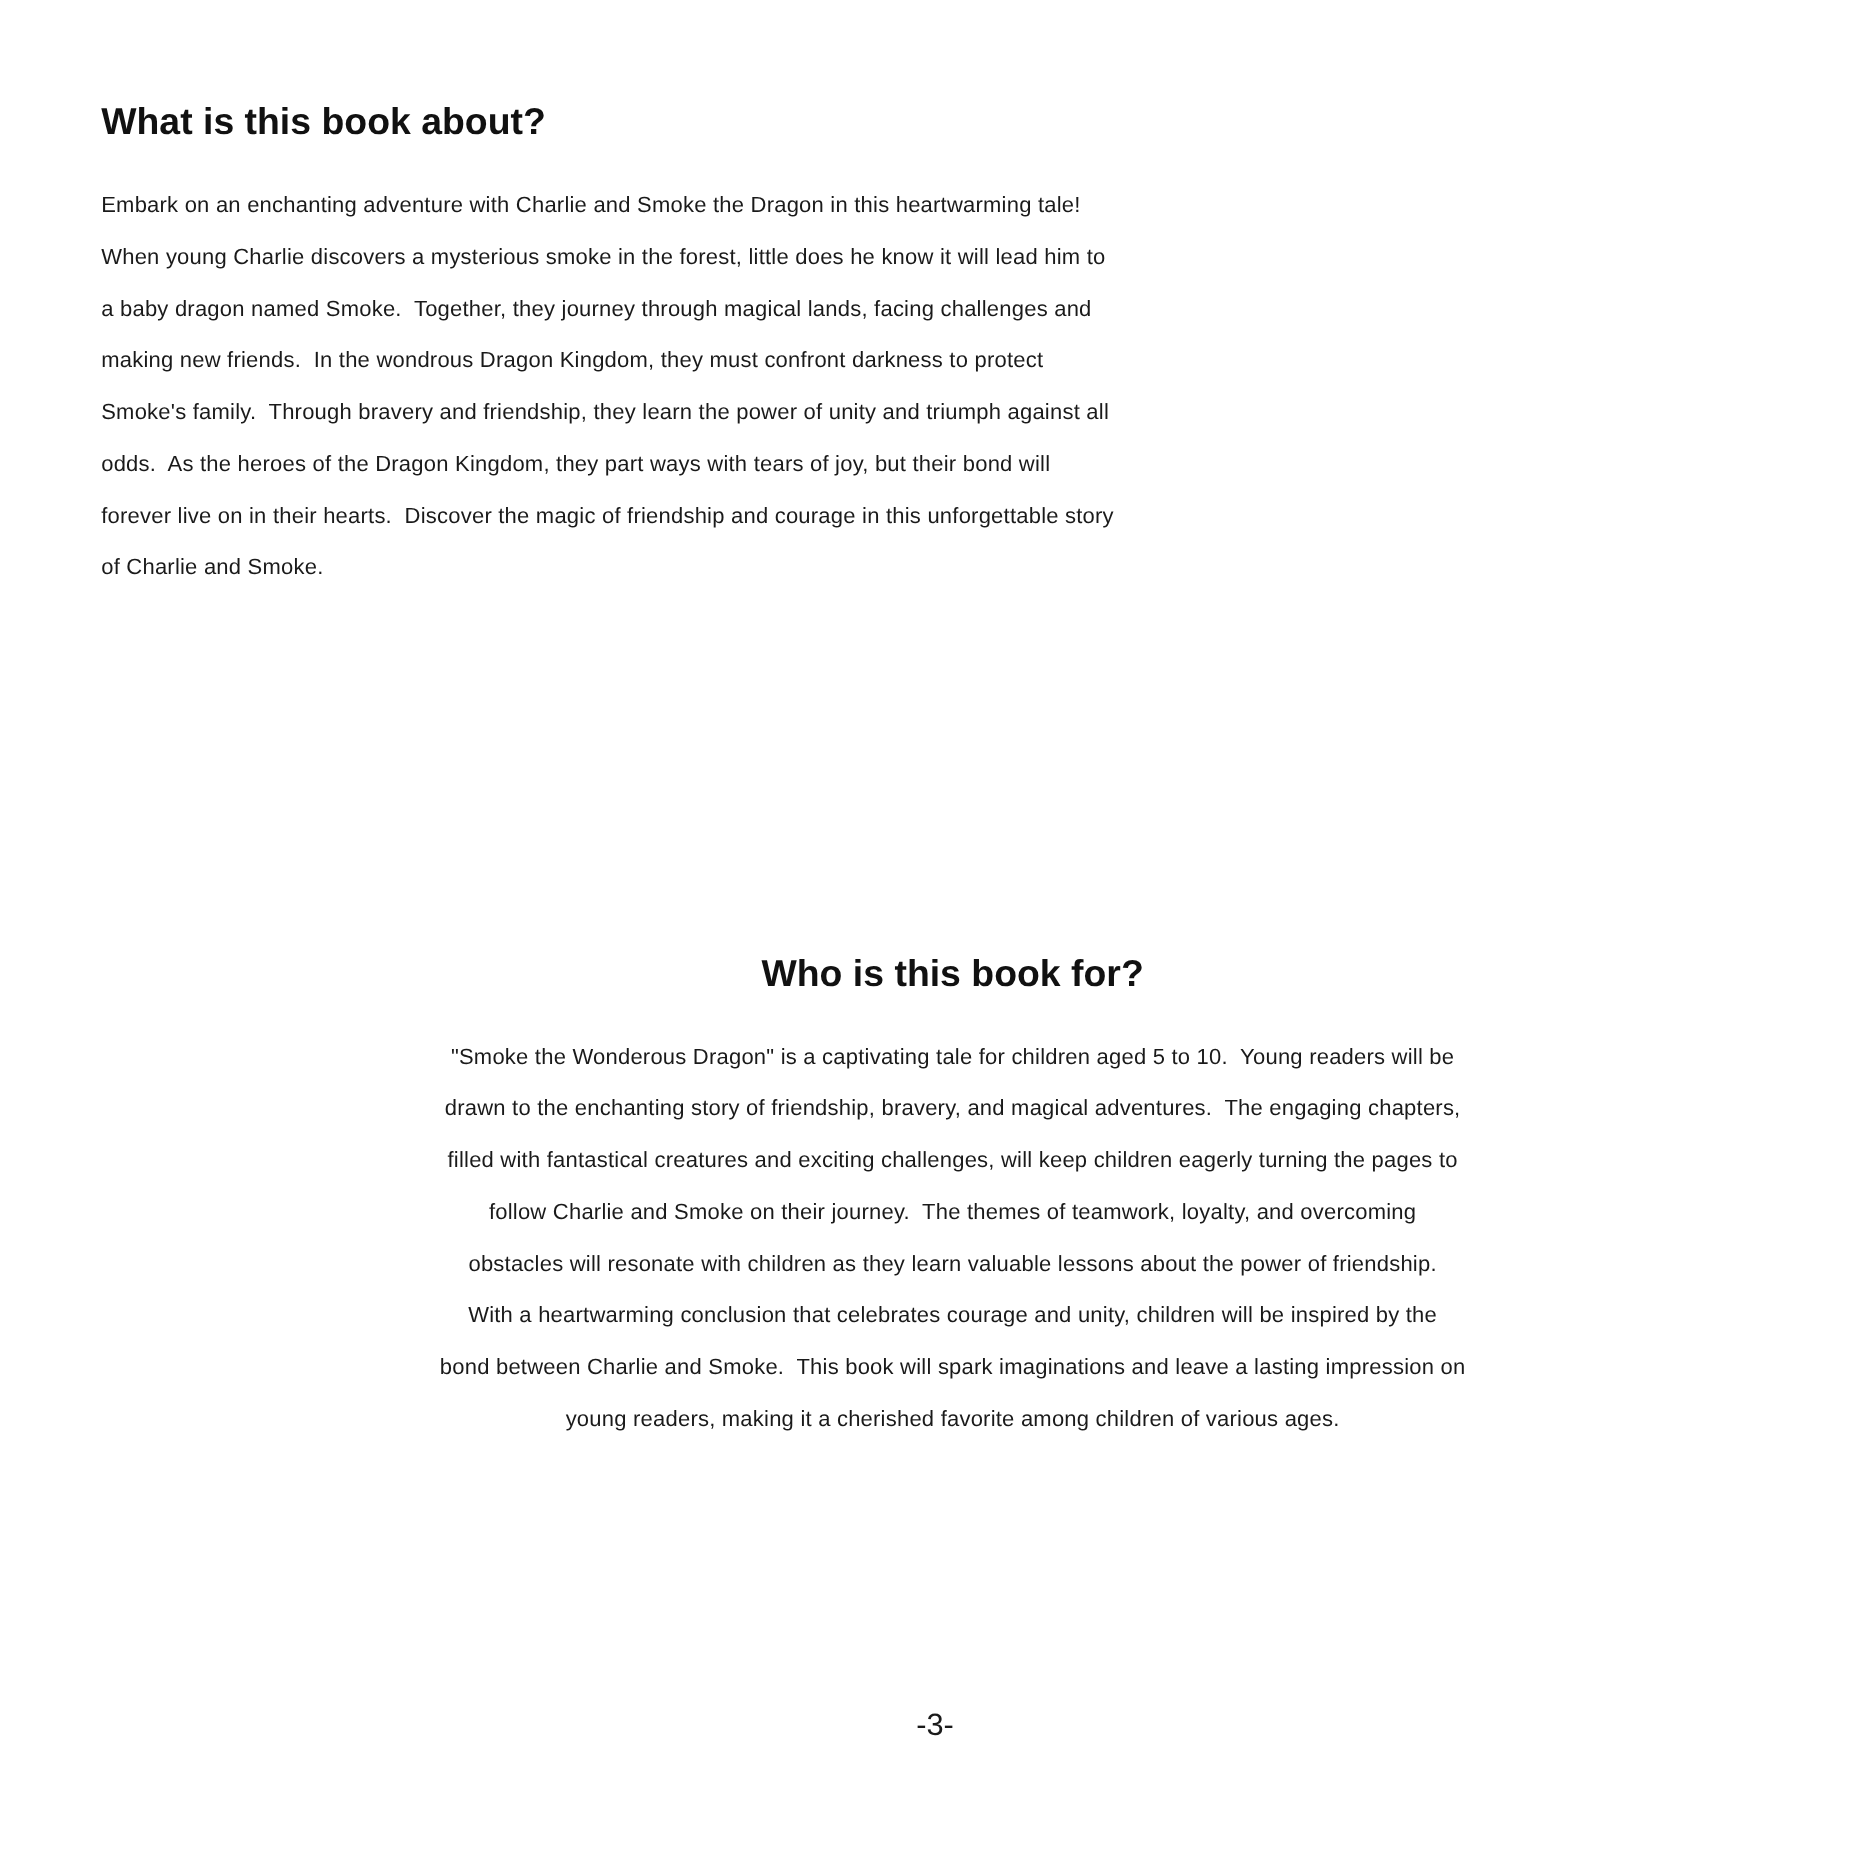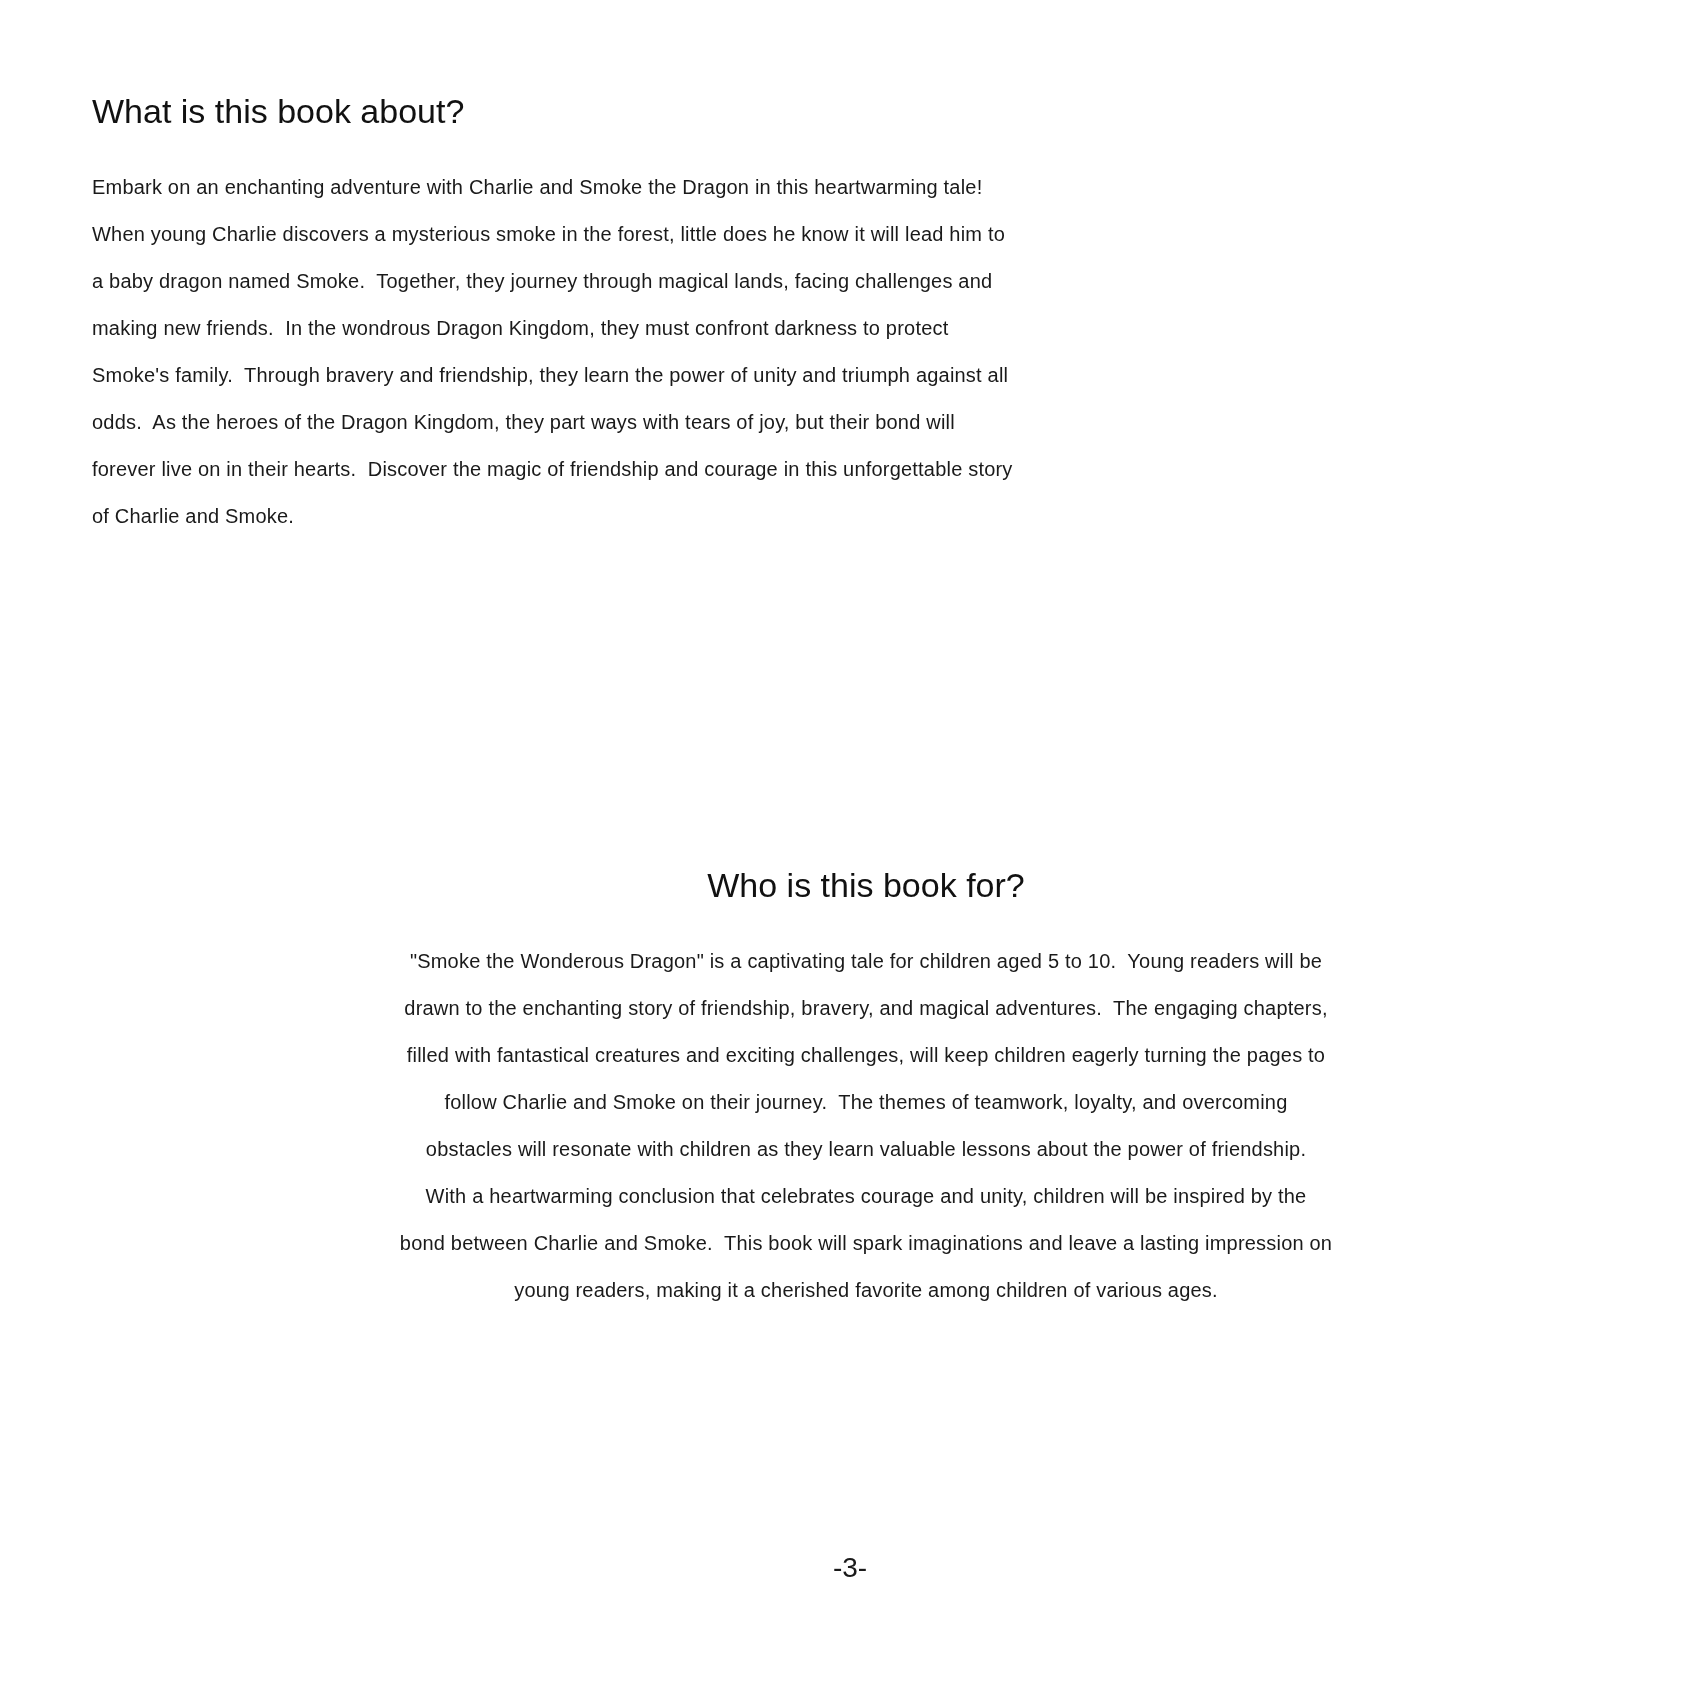--- a/index.html
+++ b/index.html
@@ -12,21 +12,21 @@
     height: 1700px;
     background: #ffffff;
     overflow: hidden;
     font-family: "Liberation Sans", "DejaVu Sans", sans-serif;
     color: #1a1a1a;
     box-sizing: border-box;
     padding: 88px 60px 0 92px;
   }
   .section-heading {
     font-size: 34px;
-    font-weight: 400;
+    font-weight: 700;
     line-height: 46px;
     margin: 0 0 30px 0;
     color: #111111;
   }
   .section-body {
     font-size: 20px;
     line-height: 47px;
     letter-spacing: 0.2px;
     white-space: pre; 
     margin: 0;

